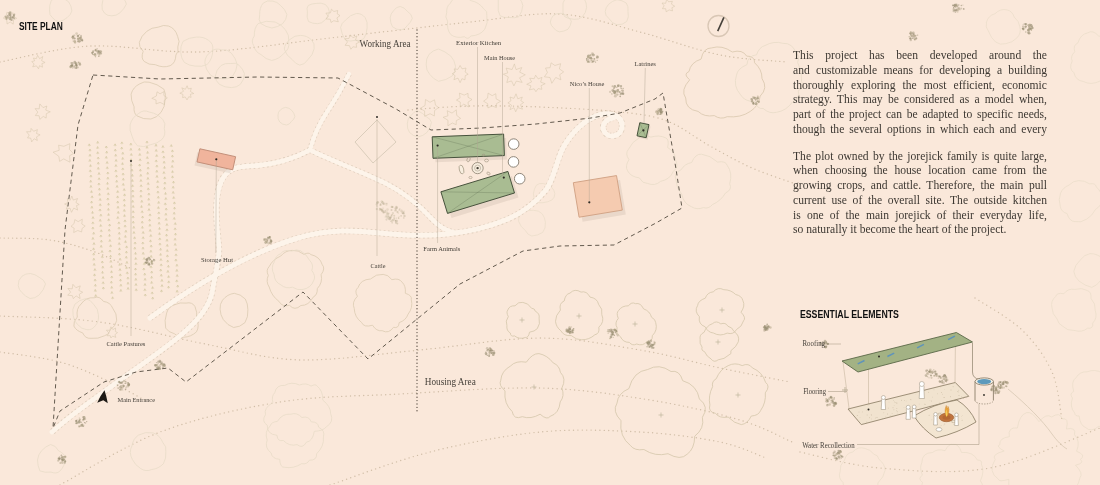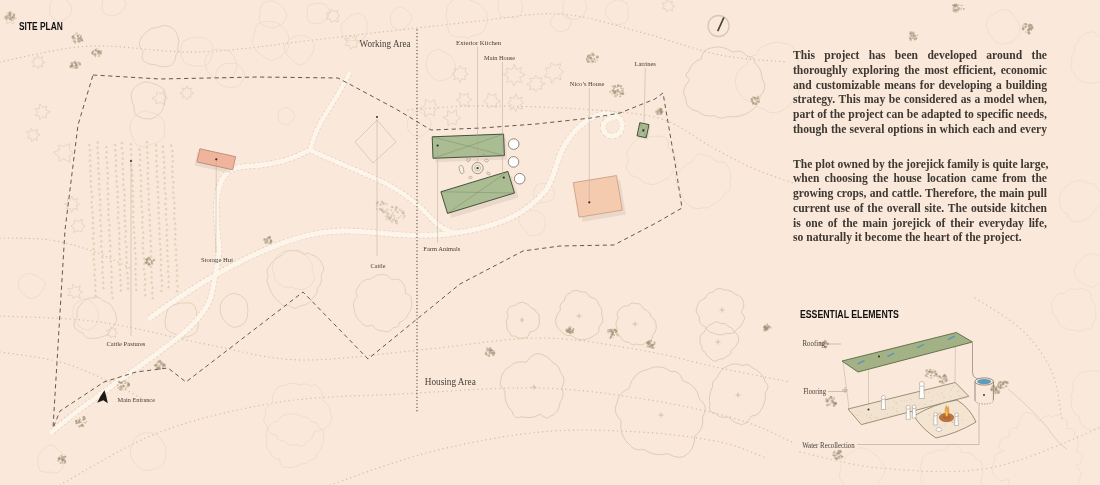--- a/index.html
+++ b/index.html
@@ -1,22 +1,22 @@
 <!DOCTYPE html>
 <html><head>
 <meta charset="utf-8">
 <style>
 html,body { margin:0; padding:0; }
 body { width:1100px; height:485px; background:#fae8da; position:relative; overflow:hidden; }
 #map { position:absolute; left:0; top:0; }
 #text { position:absolute; left:793px; top:49px; width:254px; font-family:"Liberation Serif", serif;
         font-size:11.6px; line-height:14.75px; color:#3d3832; }
-.tl { text-align:justify; text-align-last:justify; white-space:nowrap;font-weight:bold; }
+.tl { text-align:justify; text-align-last:justify; white-space:nowrap; }
 .tend { text-align-last:left; }
-.p2 { margin-top:20px; }
+.p2 { margin-top:12px; }
 </style>
 </head>
 <body>
 
 <svg id="map" width="1100" height="485" viewBox="0 0 1100 485">
 
 <g>
 <circle cx="0.0" cy="62.0" r="0.7" fill="#d0bda6" opacity="1.0"></circle>
       <circle cx="4.1" cy="61.2" r="0.7" fill="#d0bda6" opacity="1.0"></circle>
       <circle cx="8.2" cy="60.3" r="0.7" fill="#d0bda6" opacity="1.0"></circle>
@@ -2756,22 +2756,22 @@
 <g stroke="#b3a88f" stroke-width="0.8" fill="none">
 <path d="M 842,390 L 848,390 M 845,387 L 845,393"></path>
 </g>
 
 <path d="M 1008,389 C 1026,404 1043,421 1052,434 C 1057,441 1062,446 1067,449" fill="none" stroke="#d2c3ad" stroke-width="0.7"></path>
 </svg>
 
 <div id="text">
 <div class="p1">
 <div class="tl">This project has been developed around the</div>
+<div class="tl">and customizable means for developing a building</div>
 <div class="tl">thoroughly exploring the most efficient, economic</div>
-<div class="tl">and customizable means for developing a building</div>
 <div class="tl">strategy. This may be considered as a model when,</div>
 <div class="tl">part of the project can be adapted to specific needs,</div>
 <div class="tl">though the several options in which each and every</div>
 </div>
 <div class="p2">
 <div class="tl">The plot owned by the jorejick family is quite large,</div>
 <div class="tl">when choosing the house location came from the</div>
 <div class="tl">growing crops, and cattle. Therefore, the main pull</div>
 <div class="tl">current use of  the overall site. The outside kitchen</div>
 <div class="tl">is one of  the main jorejick of  their everyday life,</div>

